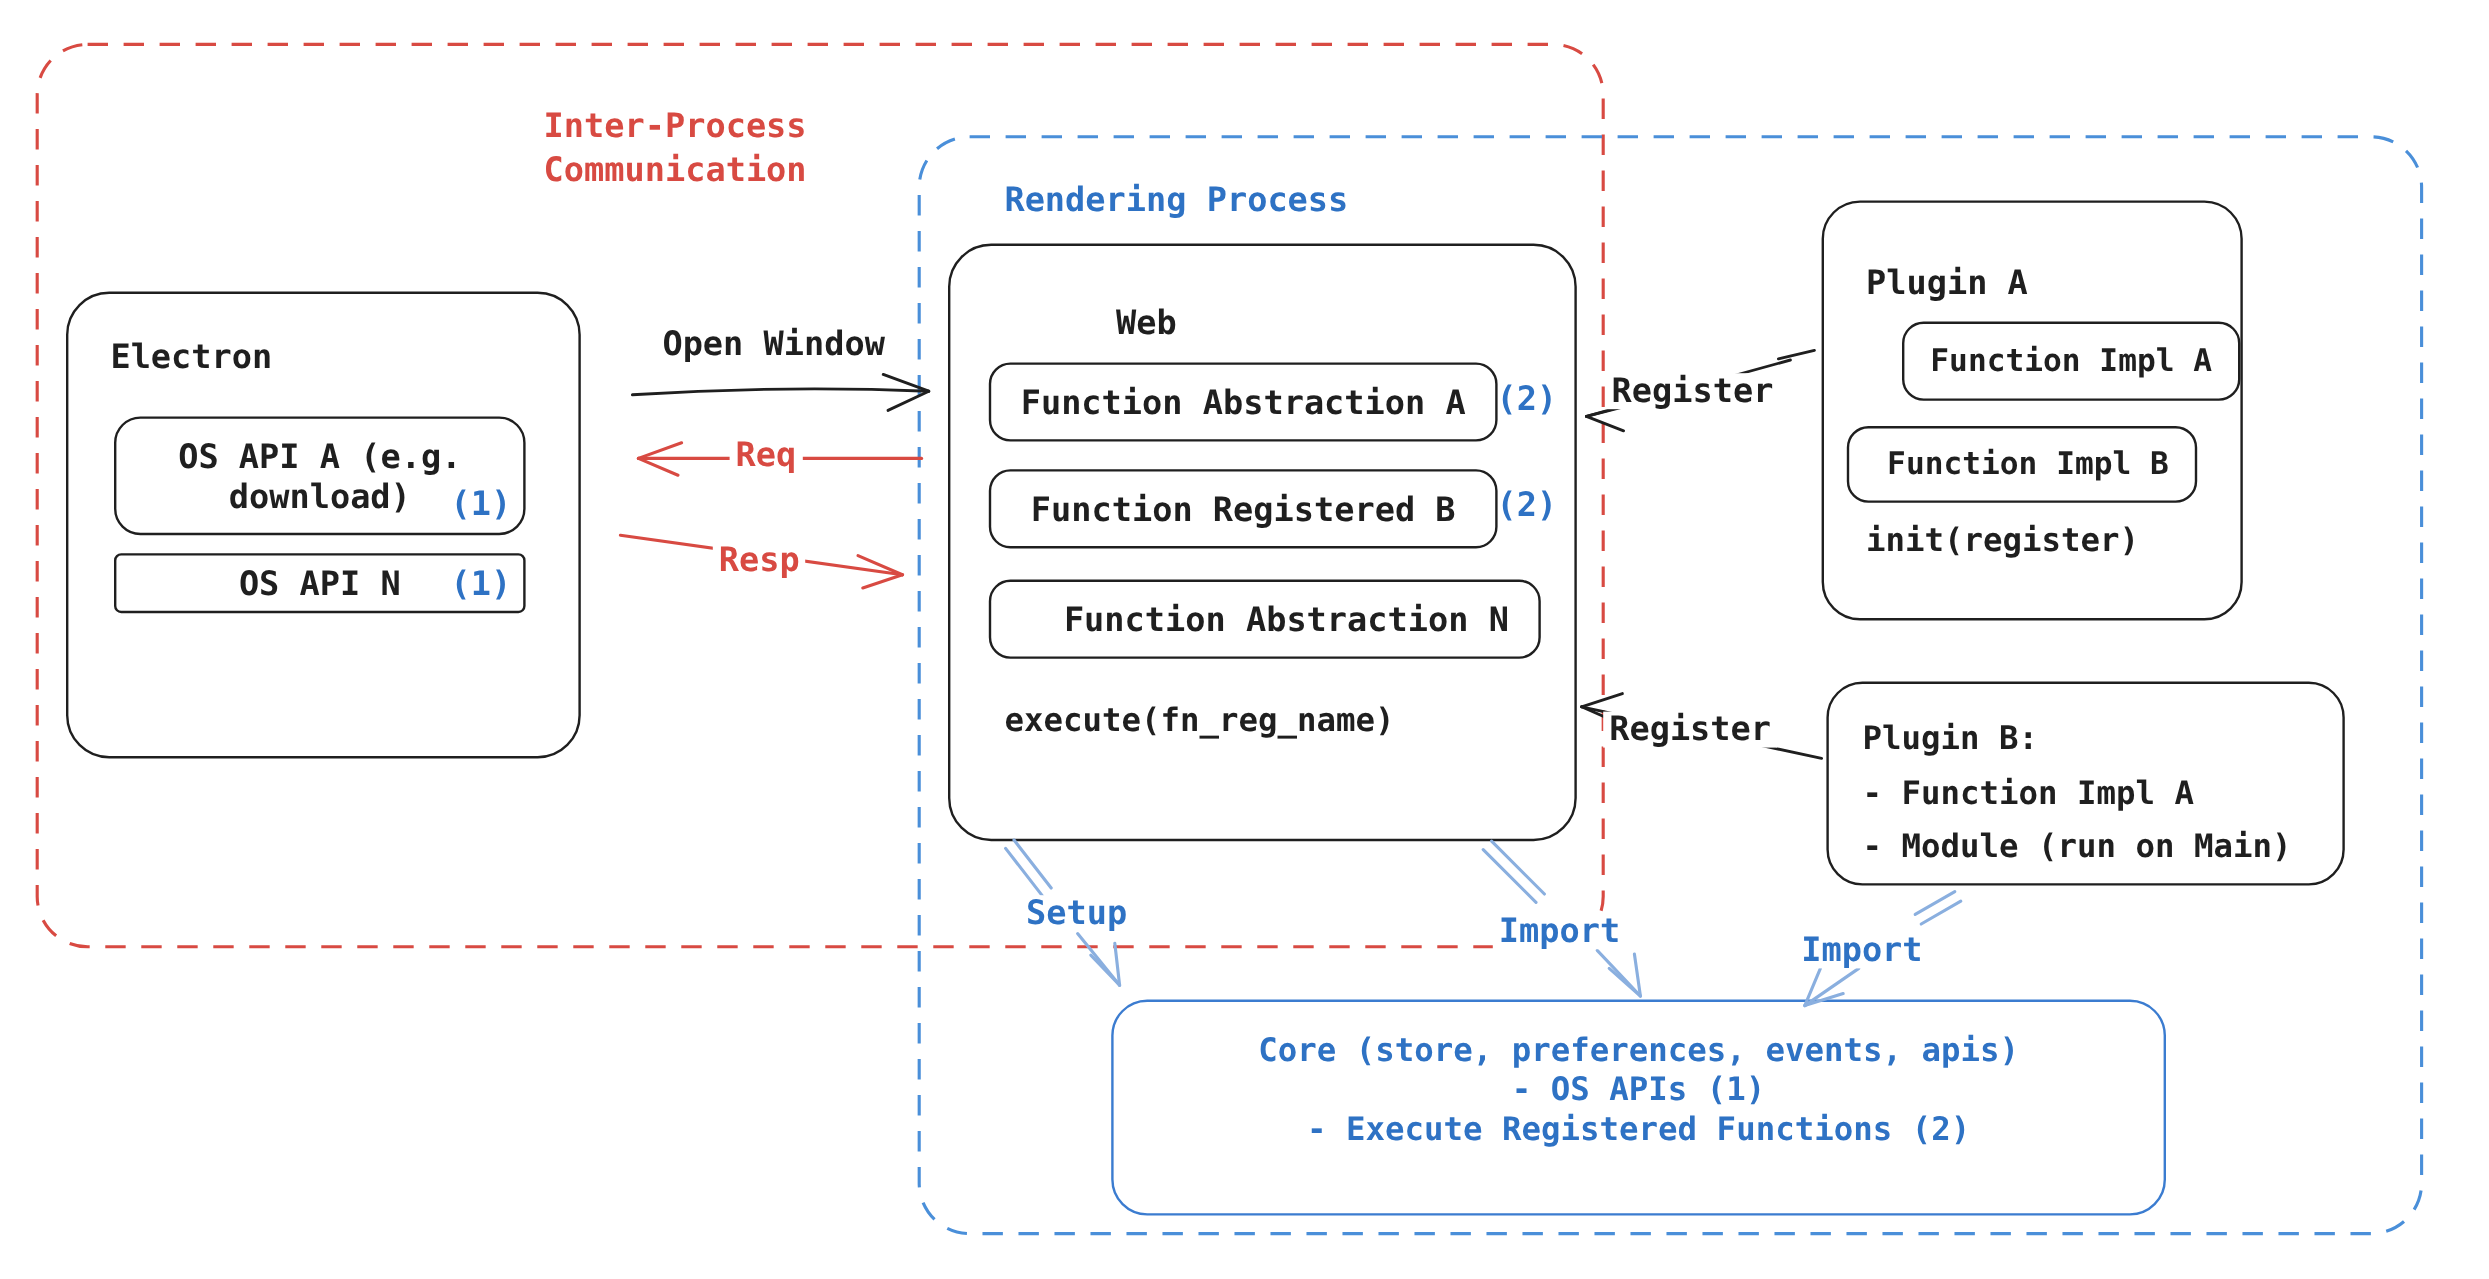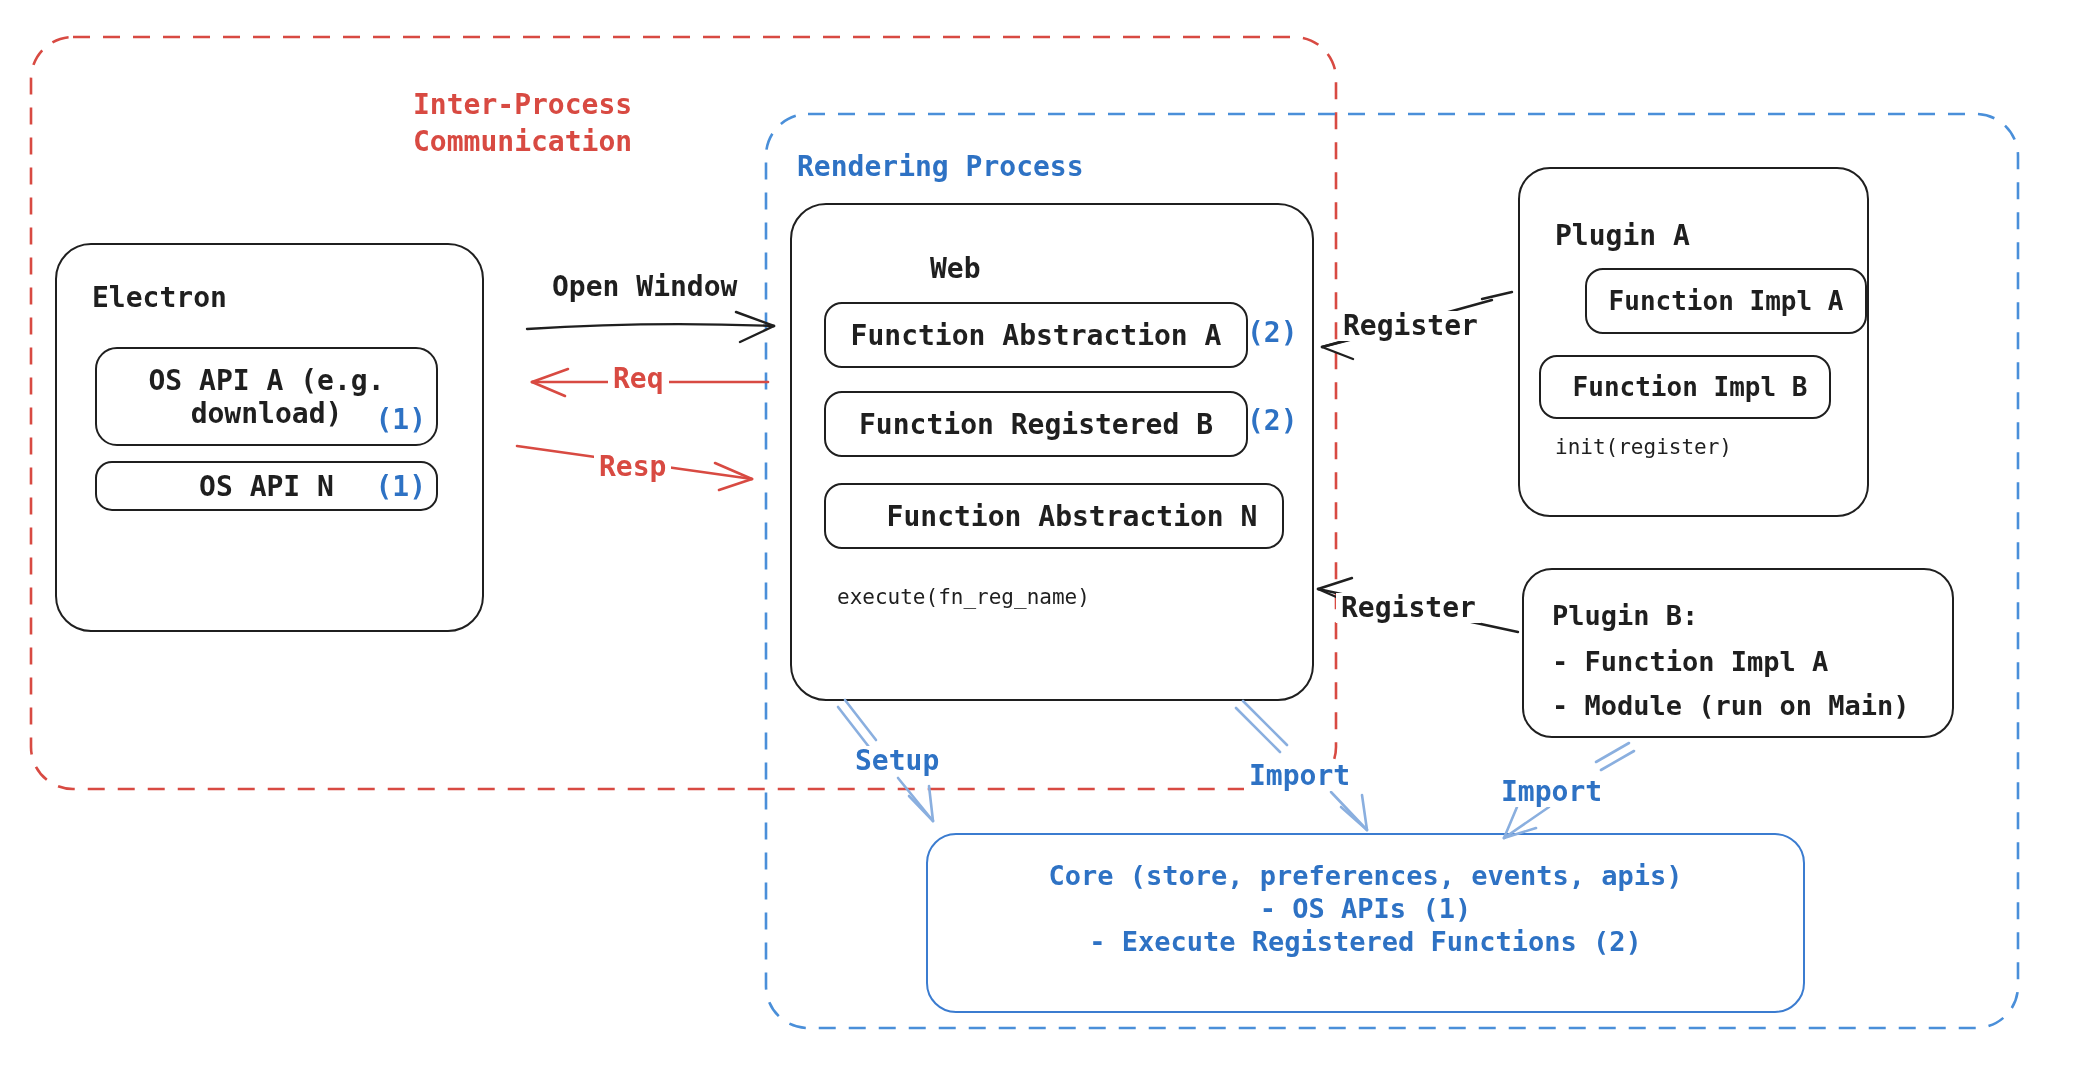--- a/index.html
+++ b/index.html
@@ -1,33 +1,33 @@
 <!DOCTYPE html>
 <html><head>
 <meta charset="utf-8">
 <style>
   html,body{margin:0;padding:0;background:#ffffff;}
   .canvas{
     position:relative;width:2074px;height:1066px;background:#ffffff;overflow:hidden;
     font-family:"DejaVu Sans Mono", monospace;color:#1f1f1f;
   }
-  .abs{position:absolute;}
+  .abs{position:absolute;margin-left:40px;}
   svg.layer{position:absolute;left:0;top:0;width:2074px;height:1066px;pointer-events:none;}
   .solid-box{
     position:absolute;border:2.4px solid #1f1f1f;border-radius:36px;background:#ffffff;
   }
   .pill{
     position:absolute;border:2.2px solid #1f1f1f;border-radius:18px;background:#ffffff;
     display:flex;align-items:center;justify-content:center;text-align:center;
   }
   .box-title{position:absolute;font-size:28px;font-weight:bold;white-space:nowrap;}
   .pill-text{font-size:28px;font-weight:bold;line-height:33px;padding:0 10px;}
   .pill-note{position:absolute;color:#2e72c4;font-size:28px;font-weight:bold;}
   .blue-note{position:absolute;color:#2e72c4;font-size:28px;font-weight:bold;white-space:nowrap;}
-  .mono-text{position:absolute;font-size:21px;font-weight:normal;white-space:nowrap;}
+  .mono-text{position:absolute;font-size:27px;font-weight:bold;white-space:nowrap;}
   .arrow-label{
     position:absolute;font-size:28px;font-weight:bold;white-space:nowrap;
     background:#ffffff;padding:0 5px;line-height:30px;
   }
   .lbl-ink{color:#1f1f1f;}
   .lbl-red{color:#d84a42;}
   .lbl-blue{color:#2e72c4;}
   .boundary-title{position:absolute;font-size:28px;font-weight:bold;line-height:37px;white-space:pre-line;}
   .core-box{
     position:absolute;border:2.2px solid #3b7cd0;border-radius:30px;background:#ffffff;
@@ -48,21 +48,21 @@
   <div class="boundary-title lbl-red abs" style="left:413px;top:86px;">Inter-Process
 Communication</div>
   <div class="boundary-title lbl-blue abs" style="left:797px;top:148px;">Rendering Process</div>
 
   <div class="solid-box" style="left:55px;top:243px;width:425px;height:385px;">
     <div class="box-title" style="left:35px;top:36px;">Electron</div>
     <div class="pill" style="left:38px;top:102px;width:339px;height:95px;border-radius:22px;">
       <span class="pill-text">OS API A (e.g. download)</span>
       <span class="pill-note" style="right:10px;bottom:8px;">(1)</span>
     </div>
-    <div class="pill" style="left:38px;top:216px;width:339px;height:46px;border-radius:17px;">
+    <div class="pill" style="left:38px;top:216px;width:339px;height:46px;border-radius:6px;">
       <span class="pill-text">OS API N</span>
       <span class="pill-note" style="right:10px;top:50%;transform:translateY(-50%);">(1)</span>
     </div>
   </div>
 
   <div class="solid-box" style="left:790px;top:203px;width:520px;height:494px;">
     <div class="box-title" style="left:138px;top:47px;">Web</div>
     <div class="pill" style="left:32px;top:97px;width:420px;height:62px;">
       <span class="pill-text">Function Abstraction A</span>
     </div>

